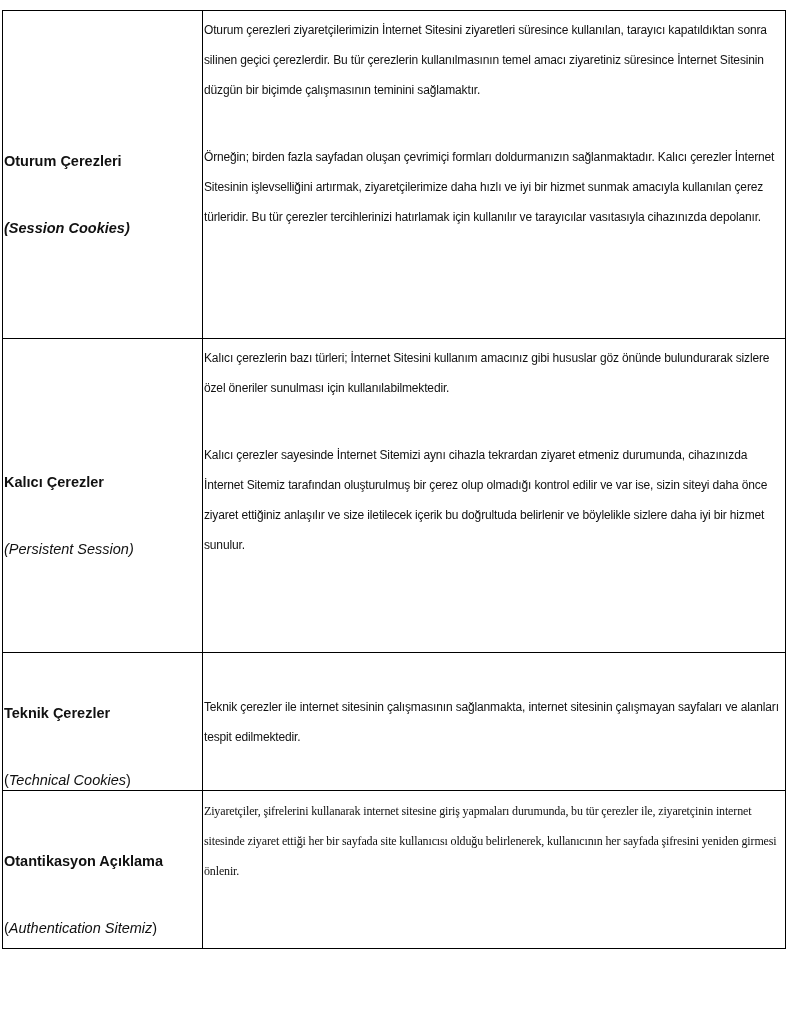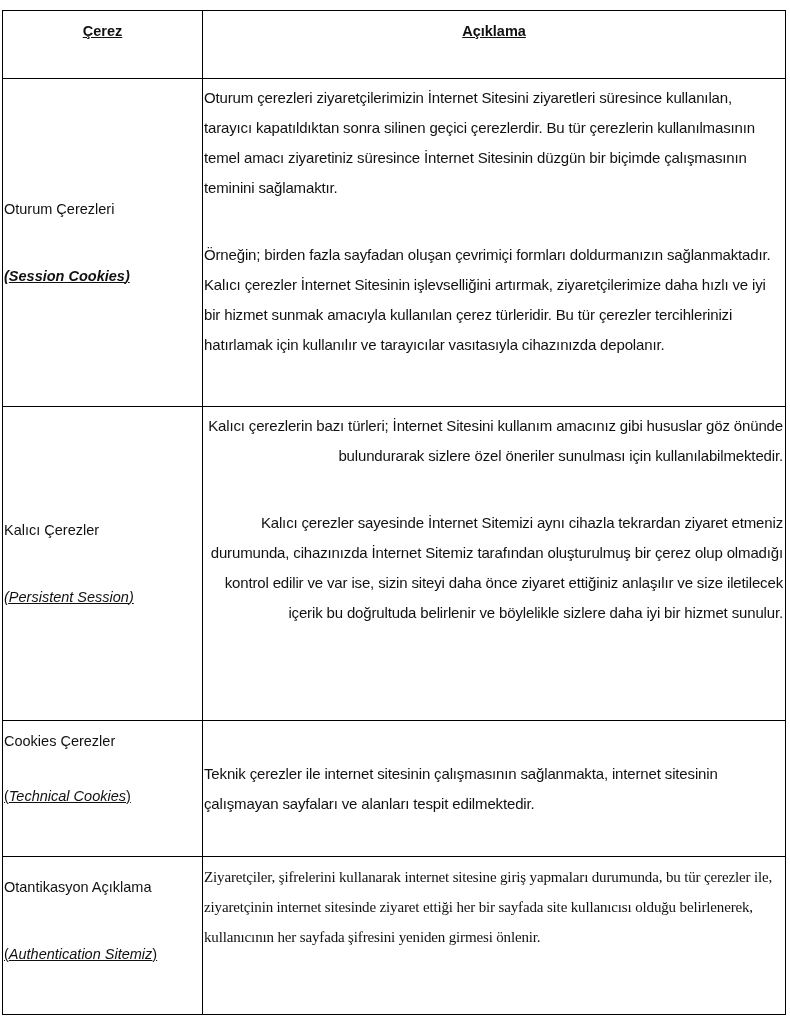--- a/index.html
+++ b/index.html
@@ -38,63 +38,59 @@
       font-size: 14.5px;
       padding-top: 12px !important;
     }
     .hdr-cell span { text-decoration: underline; }
 
     .name-cell {
       vertical-align: middle !important;
       font-size: 14.5px;
       padding-left: 1px !important;
     }
-    .name-title { font-weight: normal; display: block; line-height: 20px; }
-    .name-sub { display: block; line-height: 20px; margin-top: 47px; text-decoration: underline; }
+    .name-title { font-weight: bold; display: block; line-height: 20px; margin-top: 40px; }
+    .name-sub { display: block; line-height: 20px; margin-top: 47px; }
     .sub-bold-italic { font-weight: bold; font-style: italic; }
     .sub-italic { font-style: italic; }
     .sub-paren-upright { font-style: normal; }
 
     .desc-cell {
-      font-size: 15px;
+      font-size: 12px;
       line-height: 30px;
       padding-left: 1px !important;
       padding-right: 2px !important;
       letter-spacing: -0.15px;
     }
     .desc-p { margin: 0; }
     .para-gap { height: 37px; }
 
     .row-oturum { height: 328px; }
     .row-kalici { height: 314px; }
     .row-teknik { height: 136px; }
     .row-otantik { height: 158px; }
 
     .row-oturum .desc-cell { padding-top: 4px !important; }
-    .row-kalici .desc-cell { padding-top: 4px !important; text-align: right; }
+    .row-kalici .desc-cell { padding-top: 4px !important; }
     .row-teknik .desc-cell { vertical-align: middle !important; margin-top: 24px; }
     .row-otantik .desc-cell { padding-top: 5px !important; font-family: Liberation Serif, serif; }
 
     .row-teknik .name-cell { vertical-align: top !important; padding-top: 10px !important; }
-    .row-teknik .name-sub { margin-top: 35px; }
+    .row-teknik .name-sub { margin-top: 47px; }
     .row-otantik .name-cell { vertical-align: top !important; padding-top: 20px !important; }
   </style>
 </head>
 <body>
 
 <table class="doc-table">
   <colgroup>
     <col class="col-name">
     <col class="col-desc">
   </colgroup>
   <tbody>
-      <tr class="hdr-row">
-    <th class="hdr-cell"><span>Çerez</span></th>
-    <th class="hdr-cell"><span>Açıklama</span></th>
-  </tr>
 
   <tr class="row-oturum">
     <td class="name-cell">
       <span class="name-title">Oturum Çerezleri</span>
       <span class="name-sub sub-bold-italic"><span>(</span><span>Session Cookies</span><span>)</span></span>
     </td>
     <td class="desc-cell">
       <p class="desc-p">Oturum çerezleri ziyaretçilerimizin İnternet Sitesini ziyaretleri süresince kullanılan, tarayıcı kapatıldıktan sonra silinen geçici çerezlerdir. Bu tür çerezlerin kullanılmasının temel amacı ziyaretiniz süresince İnternet Sitesinin düzgün bir biçimde çalışmasının teminini sağlamaktır.</p>
       <div class="para-gap"></div>
       <p class="desc-p">Örneğin; birden fazla sayfadan oluşan çevrimiçi formları doldurmanızın sağlanmaktadır. Kalıcı çerezler İnternet Sitesinin işlevselliğini artırmak, ziyaretçilerimize daha hızlı ve iyi bir hizmet sunmak amacıyla kullanılan çerez türleridir. Bu tür çerezler tercihlerinizi hatırlamak için kullanılır ve tarayıcılar vasıtasıyla cihazınızda depolanır.</p>
@@ -108,21 +104,21 @@
     </td>
     <td class="desc-cell">
       <p class="desc-p">Kalıcı çerezlerin bazı türleri; İnternet Sitesini kullanım amacınız gibi hususlar göz önünde bulundurarak sizlere özel öneriler sunulması için kullanılabilmektedir.</p>
       <div class="para-gap"></div>
       <p class="desc-p">Kalıcı çerezler sayesinde İnternet Sitemizi aynı cihazla tekrardan ziyaret etmeniz durumunda, cihazınızda İnternet Sitemiz tarafından oluşturulmuş bir çerez olup olmadığı kontrol edilir ve var ise, sizin siteyi daha önce ziyaret ettiğiniz anlaşılır ve size iletilecek içerik bu doğrultuda belirlenir ve böylelikle sizlere daha iyi bir hizmet sunulur.</p>
     </td>
   </tr>
 
   <tr class="row-teknik">
     <td class="name-cell">
-      <span class="name-title">Cookies Çerezler</span>
+      <span class="name-title">Teknik Çerezler</span>
       <span class="name-sub"><span class="sub-paren-upright">(</span><span class="sub-italic">Technical Cookies</span><span class="sub-paren-upright">)</span></span>
     </td>
     <td class="desc-cell">
       <p class="desc-p">Teknik çerezler ile internet sitesinin çalışmasının sağlanmakta, internet sitesinin çalışmayan sayfaları ve alanları tespit edilmektedir.</p>
     </td>
   </tr>
 
   <tr class="row-otantik">
     <td class="name-cell">
       <span class="name-title">Otantikasyon Açıklama</span>

